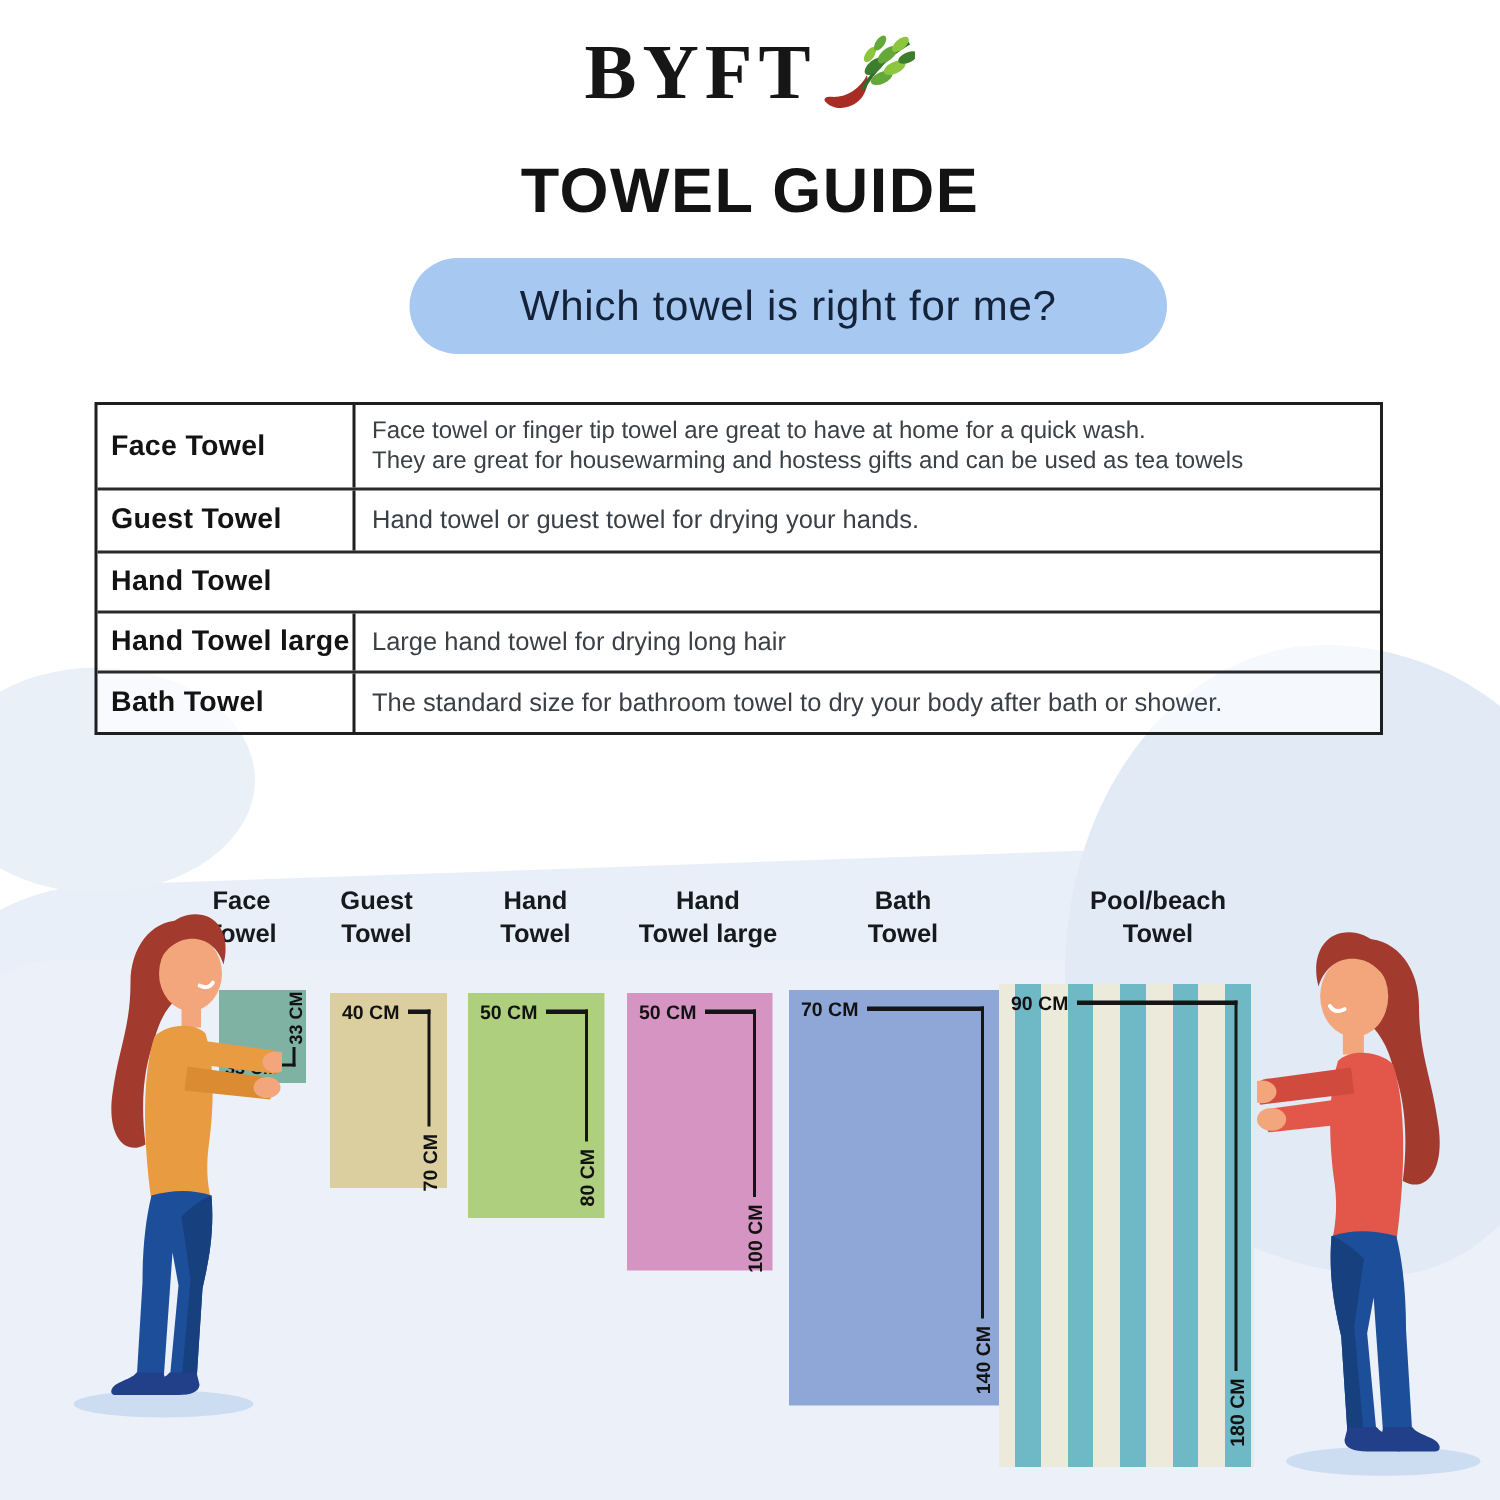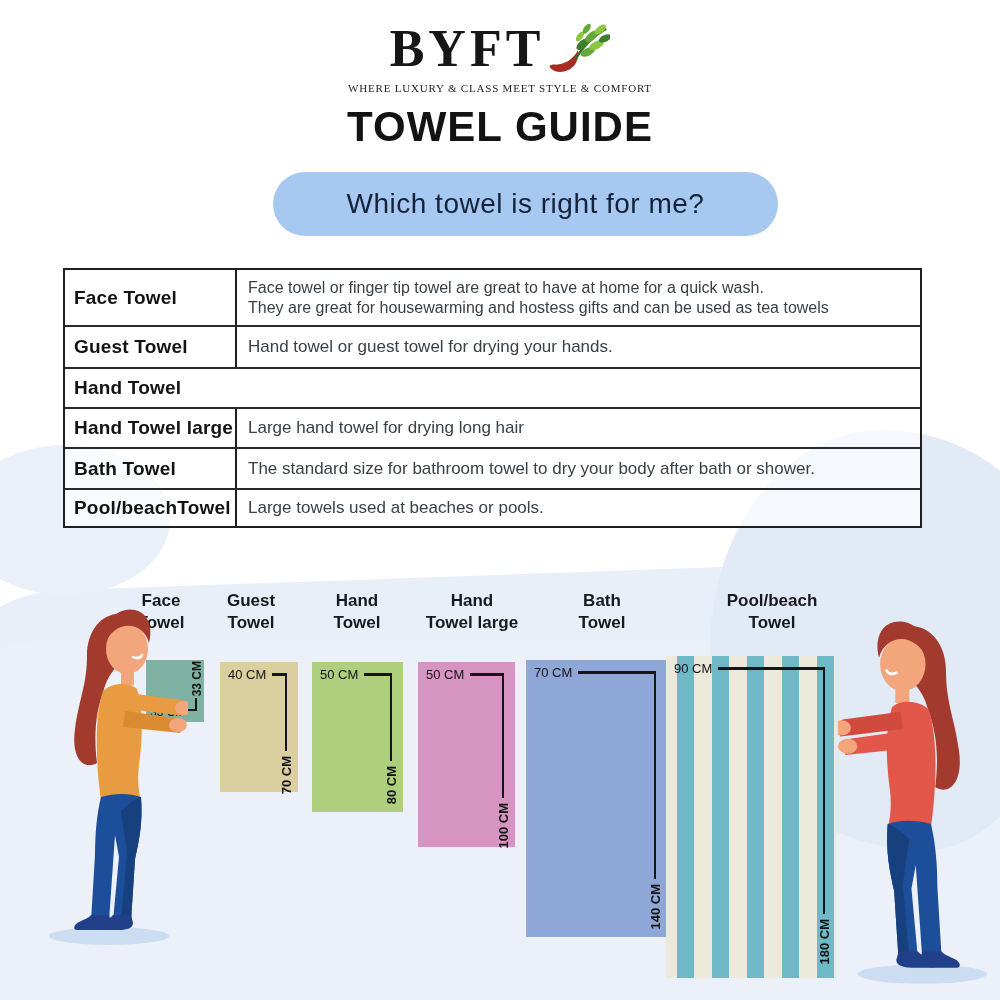--- a/index.html
+++ b/index.html
@@ -48,21 +48,21 @@
   .towel { position:absolute; z-index:2; }
   .towel-face      { left:146px; top:660px; width:58px;  height:62px;  background:#7fb2a3; }
   .towel-guest     { left:220px; top:662px; width:78px;  height:130px; background:#dbcfa0; }
   .towel-hand      { left:312px; top:662px; width:91px;  height:150px; background:#aecf7e; --vh:88px;  }
   .towel-handlarge { left:418px; top:662px; width:97px;  height:185px; background:#d694c3; --vh:125px; }
   .towel-bath      { left:526px; top:660px; width:141px; height:277px; background:#8fa7d7; --vh:208px; }
   .towel-pool      { left:666px; top:656px; width:170px; height:322px; --vh:247px;
     background:repeating-linear-gradient(90deg,#eceadb 0 11px,#6fb8c5 11px 28px,#eceadb 28px 35px);text-align:right; }
   .towel-guest { --vh:78px; }
 
-  .dim-w { position:absolute; top:5px; left:8px; font-size:13px; font-weight:normal; color:#121212; white-space:nowrap; }
+  .dim-w { position:absolute; top:5px; left:8px; font-size:13px; font-weight:bold; color:#121212; white-space:nowrap; }
   .dim-h-line { position:absolute; top:11px; left:52px; right:11px; height:2.5px; background:#151515; }
   .dim-v-line { position:absolute; top:11px; right:11px; width:2.5px; height:var(--vh); background:#151515; }
   .dim-hlabel { position:absolute; right:4px; top:calc(var(--vh) + 16px); font-size:13px; font-weight:bold; color:#121212;
     writing-mode:vertical-rl; transform:rotate(180deg); white-space:nowrap; }
 
   
   .towel-face .dim-w { top:auto; bottom:3px; left:4px; font-size:12px; }
   .towel-face .dim-h-line { top:auto; bottom:11px; left:auto; right:7px; width:15px; height:2.5px; }
   .towel-face .dim-v-line { top:auto; bottom:11px; right:7px; height:13px; }
   .towel-face .dim-hlabel { top:1px; right:0px; font-size:12px; }
@@ -91,21 +91,20 @@
       <ellipse cx="36" cy="22" rx="8" ry="4" transform="rotate(-40 36 22)" fill="#3e7d2d"></ellipse>
       <ellipse cx="45" cy="14" rx="8" ry="4" transform="rotate(-40 45 14)" fill="#63a838"></ellipse>
       <ellipse cx="54" cy="7" rx="7" ry="3.5" transform="rotate(-40 54 7)" fill="#8cc63f"></ellipse>
       <ellipse cx="41" cy="30" rx="8" ry="4" transform="rotate(-25 41 30)" fill="#63a838"></ellipse>
       <ellipse cx="50" cy="23" rx="8" ry="4" transform="rotate(-25 50 23)" fill="#8cc63f"></ellipse>
       <ellipse cx="59" cy="16" rx="7" ry="3.5" transform="rotate(-25 59 16)" fill="#3e7d2d"></ellipse>
       <ellipse cx="33" cy="14" rx="6" ry="3" transform="rotate(-55 33 14)" fill="#8cc63f"></ellipse>
       <ellipse cx="40" cy="6" rx="6" ry="3" transform="rotate(-55 40 6)" fill="#63a838"></ellipse>
     </svg>
   </div>
-  <div class="tagline">WHERE LUXURY &amp; CLASS MEET STYLE &amp; COMFORT</div>
   <div class="page-title">TOWEL GUIDE</div>
 
   <div class="banner">
     <span>Which towel is right for me?</span>
   </div>
 
   <div class="towel-table">
     <div class="t-row r1">
       <div class="cell-type">Face Towel</div>
       <div class="cell-desc">Face towel or finger tip towel are great to have at home for a quick wash.
@@ -118,24 +117,20 @@
     <div class="t-row r3">
       <div class="cell-type">Hand Towel</div>
     </div>
     <div class="t-row r4">
       <div class="cell-type">Hand Towel large</div>
       <div class="cell-desc">Large hand towel for drying long hair</div>
     </div>
     <div class="t-row r5">
       <div class="cell-type">Bath Towel</div>
       <div class="cell-desc">The standard size for bathroom towel to dry your body after bath or shower.</div>
-    </div>
-    <div class="t-row r6">
-      <div class="cell-type">Pool/beachTowel</div>
-      <div class="cell-desc">Large towels used at beaches or pools.</div>
     </div>
   </div>
 
   <div class="col-label" style="left:161px;">Face
 Towel</div>
   <div class="col-label" style="left:251px;">Guest
 Towel</div>
   <div class="col-label" style="left:357px;">Hand
 Towel</div>
   <div class="col-label" style="left:472px;">Hand

